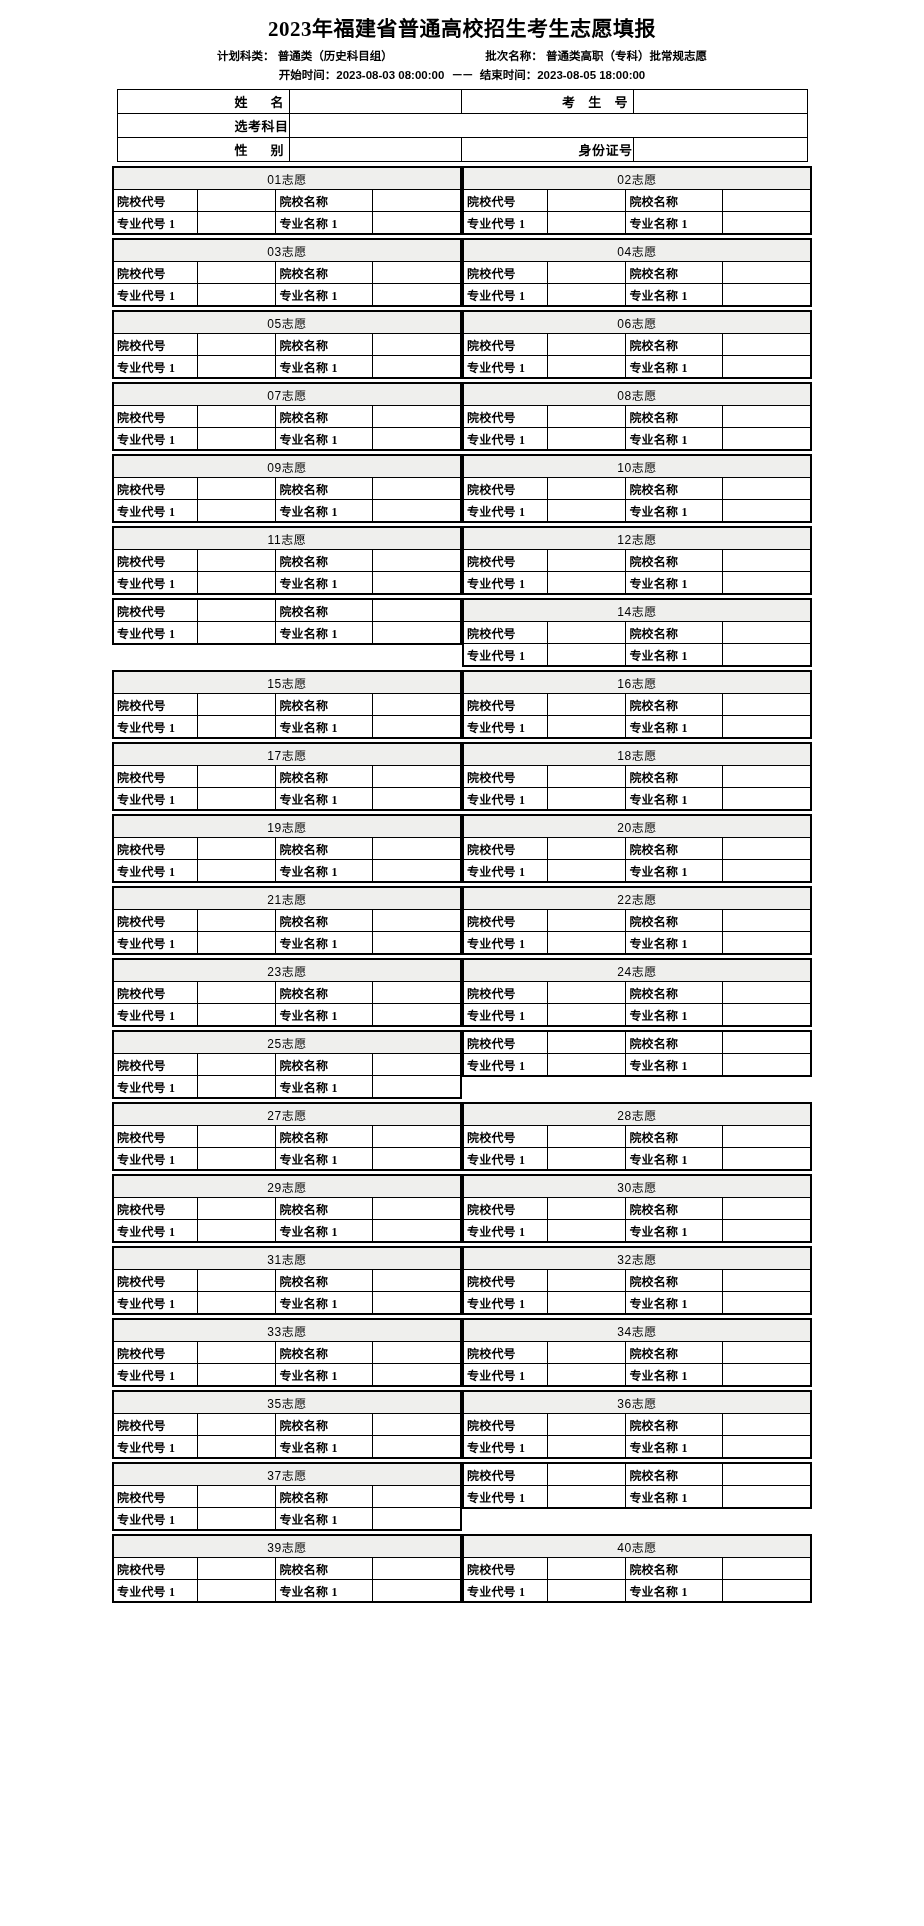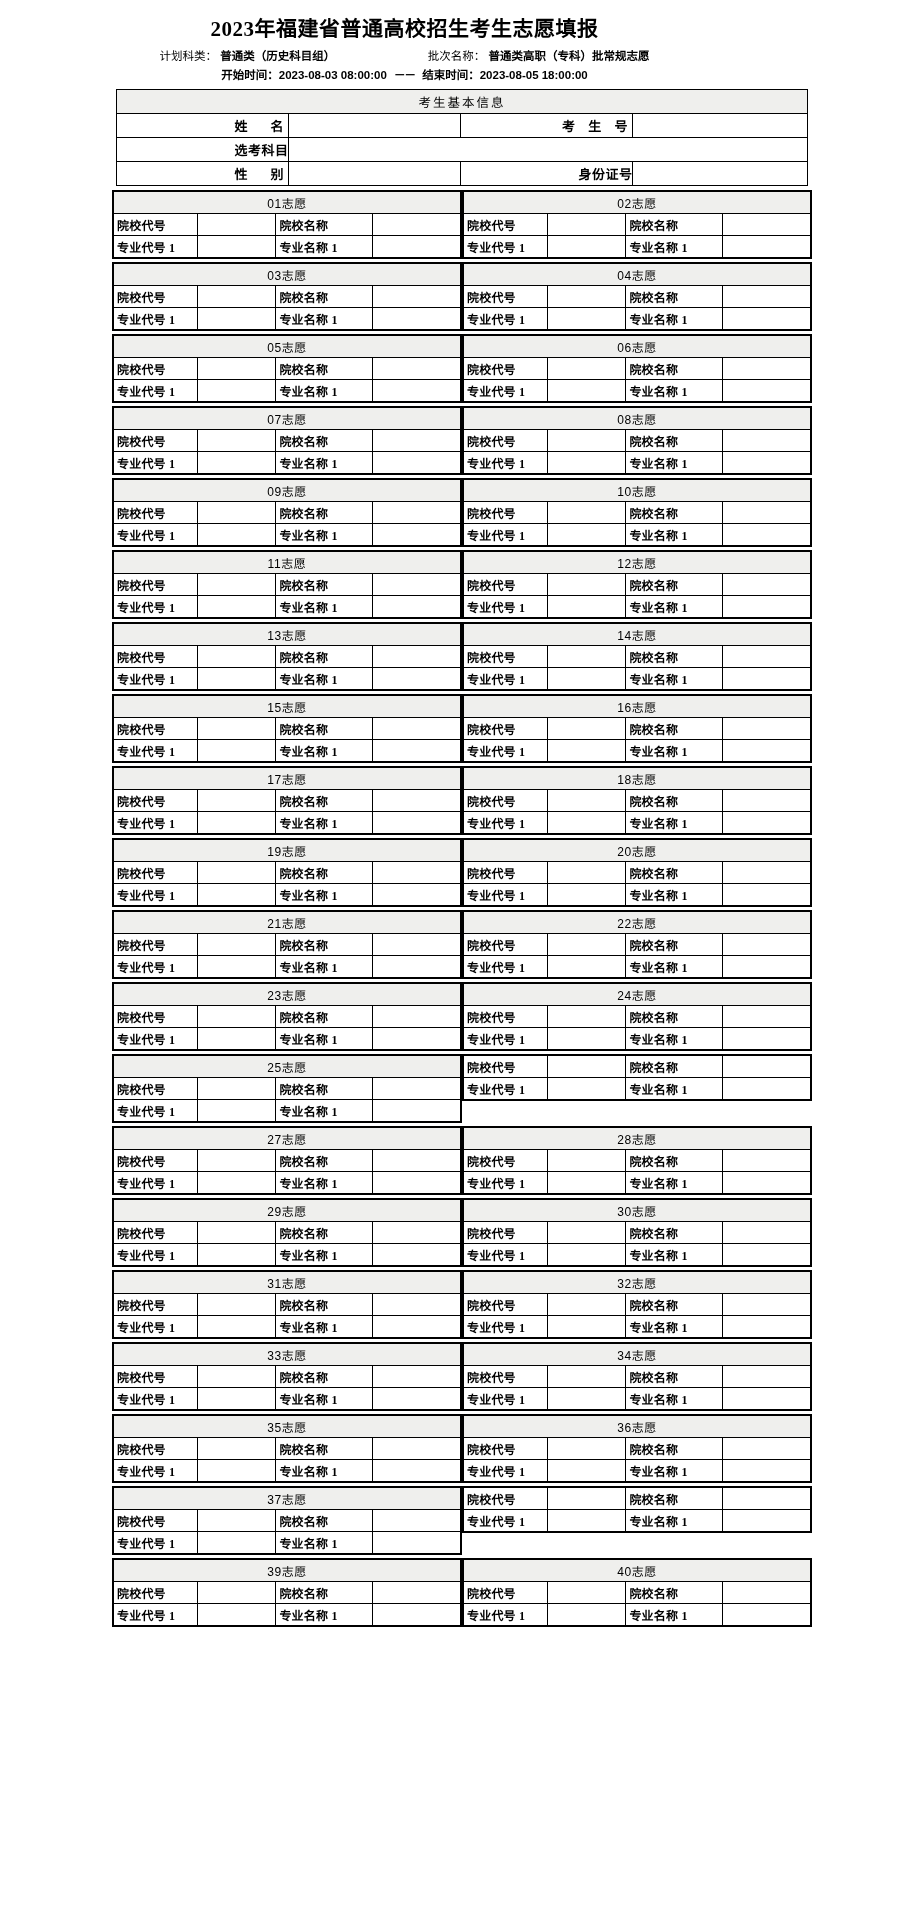--- a/index.html
+++ b/index.html
@@ -10,21 +10,21 @@
   }
   body {
     width: 924px;
     height: 1926px;
     font-family: "Liberation Serif", "DejaVu Serif", serif;
     color: #000000;
     -webkit-font-smoothing: none;
   }
   .page {
     position: relative;
-    width: 809px;
+    width: 924px;
     min-height: 1926px;
     box-sizing: border-box;
     padding: 0;
     background: #fff;
   }
 
   
   .doc-title {
     text-align: center;
     font-size: 21px;
@@ -37,21 +37,21 @@
   .meta-line {
     text-align: center;
     font-size: 11.5px;
     font-weight: bold;
     padding: 3px 0 0 0;
     white-space: nowrap;
     font-family: "Liberation Sans", "DejaVu Sans", sans-serif;
   }
   .meta-line .seg { display: inline-block; }
   .meta-line .gap-lg { display: inline-block; width: 86px; }
-  .meta-line .lbl { font-weight: normal; }
+  .meta-line .lbl { font-weight: bold; }
   .meta-line .val { font-weight: bold; }
   .meta-line-2 {
     text-align: center;
     font-size: 11.5px;
     font-weight: bold;
     padding: 3px 0 7px 0;
     white-space: nowrap;
     font-family: "Liberation Sans", "DejaVu Sans", sans-serif;
   }
   .meta-line-2 .dash { letter-spacing: -1px; padding: 0 4px; }
@@ -179,23 +179,20 @@
   <div class="info-wrap">
     <table class="tbl info">
       <colgroup>
         <col style="width:172px">
         <col style="width:172px">
         <col style="width:172px">
         <col style="width:174px">
       </colgroup>
       <tbody>
         <tr>
-          <td class="info-head" colspan="4">考生基本信息</td>
-        </tr>
-        <tr>
           <td class="info-lbl">姓　名</td>
           <td class="info-val"></td>
           <td class="info-lbl">考 生 号</td>
           <td class="info-val"></td>
         </tr>
         <tr>
           <td class="info-lbl tight">选考科目</td>
           <td class="info-val" colspan="3"></td>
         </tr>
         <tr>
@@ -555,23 +552,20 @@
             <td class="vb-outer left">
               <table class="vgrid">
                 <colgroup>
                   <col style="width:84px">
                   <col style="width:78px">
                   <col style="width:96px">
                   <col style="width:88px">
                 </colgroup>
                 <tbody>
                   <tr>
-                    <td class="vol-head" colspan="4">13志愿</td>
-                  </tr>
-                  <tr>
                     <td class="f-lbl">院校代号</td>
                     <td class="f-val"></td>
                     <td class="f-lbl">院校名称</td>
                     <td class="f-val"></td>
                   </tr>
                   <tr>
                     <td class="f-lbl">专业代号 1</td>
                     <td class="f-val"></td>
                     <td class="f-lbl">专业名称 1</td>
                     <td class="f-val"></td>

